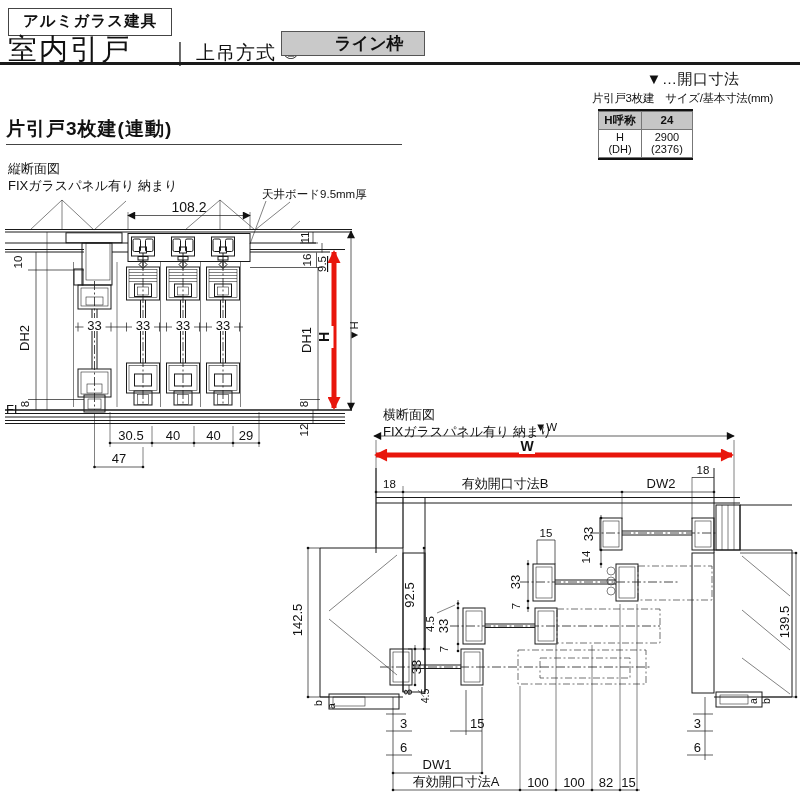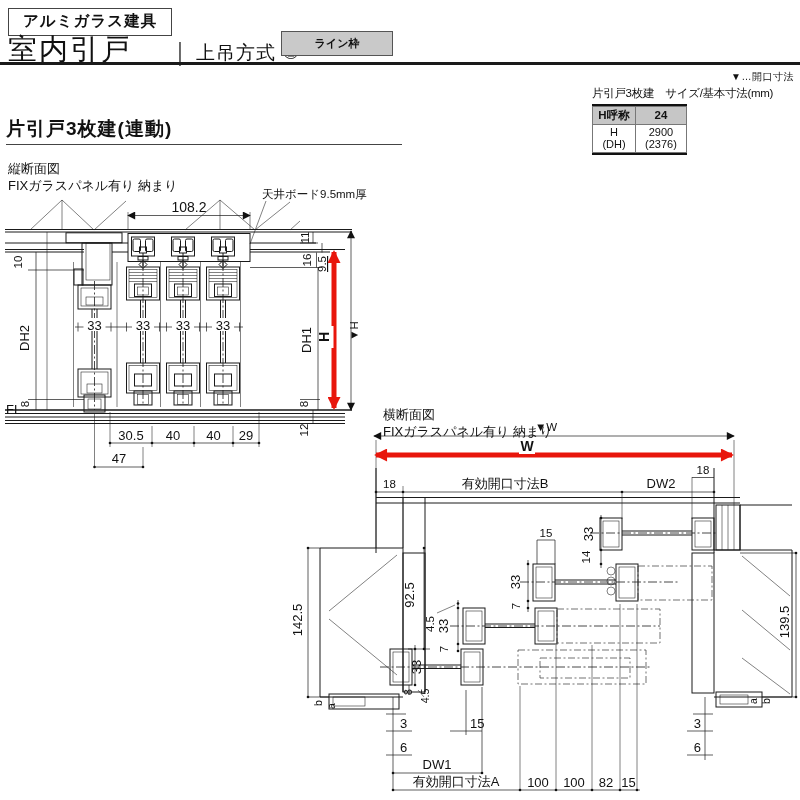--- a/index.html
+++ b/index.html
@@ -5,25 +5,25 @@
   html,body{margin:0;padding:0;background:#fff;width:800px;height:800px;overflow:hidden;
     font-family:"Liberation Sans","DejaVu Sans",sans-serif;color:#111;}
   .abs{position:absolute;}
   #page{position:relative;width:800px;height:800px;background:#fff;}
   
   #cat-box{left:8px;top:8px;border:1.5px solid #444;padding:2px 14px 3px;font-size:15.5px;font-weight:bold;letter-spacing:1px;}
   #main-title{left:8px;top:30px;font-size:29px;font-weight:normal;letter-spacing:2px;}
   #sep{left:168px;top:36px;font-size:24px;color:#333;font-weight:300;}
   #method{left:196px;top:40px;font-size:19px;letter-spacing:1px;}
   #frame-btn{left:281px;top:31px;width:110px;height:23px;background:#c9c9c9;border:1px solid #555;
-    font-size:11px;font-weight:bold;display:flex;align-items:center;justify-content:center;cursor:pointer;}
+    font-size:17px;font-weight:bold;display:flex;align-items:center;justify-content:center;cursor:pointer;padding-left:32px;}
   #hrule{left:0;top:62px;width:800px;height:3px;background:#1a1a1a;}
   
   #tbl-wrap{left:592px;top:70px;width:202px;}
-  #tbl-note{text-align:right;font-size:10px;letter-spacing:.5px;}
+  #tbl-note{text-align:center;font-size:15px;letter-spacing:.5px;}
   #tbl-title{font-size:11.5px;font-weight:normal;white-space:nowrap;margin-top:2px;letter-spacing:-.3px;}
   .sztb{display:inline-block;border-top:2px solid #111;border-bottom:2px solid #111;margin-top:3px;vertical-align:top;}
   .sztb table{border-collapse:collapse;}
   .sztb td{border:1px solid #777;text-align:center;font-size:11px;line-height:1.12;padding:1px 2px;}
   .sztb tr.hd td{background:#c6c6c6;font-weight:bold;font-size:11.5px;height:15px;}
   .sztb .c1{width:42px;} .sztb .c2{width:52px;} .sztb2 .c1{width:38px;} .sztb2 .c2{width:46px;}
   
   #subtitle{left:6px;top:116px;width:396px;font-size:19px;font-weight:bold;letter-spacing:1px;
     border-bottom:1.5px solid #444;padding-bottom:2px;}
   
@@ -48,21 +48,21 @@
   <div class="abs" id="cat-box">アルミガラス建具</div>
   <div class="abs" id="main-title">室内引戸</div>
   <div class="abs" id="sep">｜</div>
   <div class="abs" id="method">上吊方式 ②</div>
   <div class="abs" id="frame-btn">ライン枠</div>
   <div class="abs" id="hrule"></div>
 
   <div class="abs" id="tbl-wrap">
     <div id="tbl-note">▼…開口寸法</div>
     <div id="tbl-title">片引戸3枚建　サイズ/基本寸法(mm)</div>
-    <div class="sztb sztb2" style="margin-left:0;"><table>
+    <div class="sztb sztb2" style="margin-left:6px;"><table>
       <tbody>
             <tr class="hd">
               <td class="c1">H呼称</td>
           <td class="c2">24</td>
             </tr>
       <tr>
               <td class="c1"><span>H</span><br><span>(DH)</span></td>
           <td class="c2"><span>2900</span><br><span>(2376)</span></td>
             </tr>
     </tbody>

